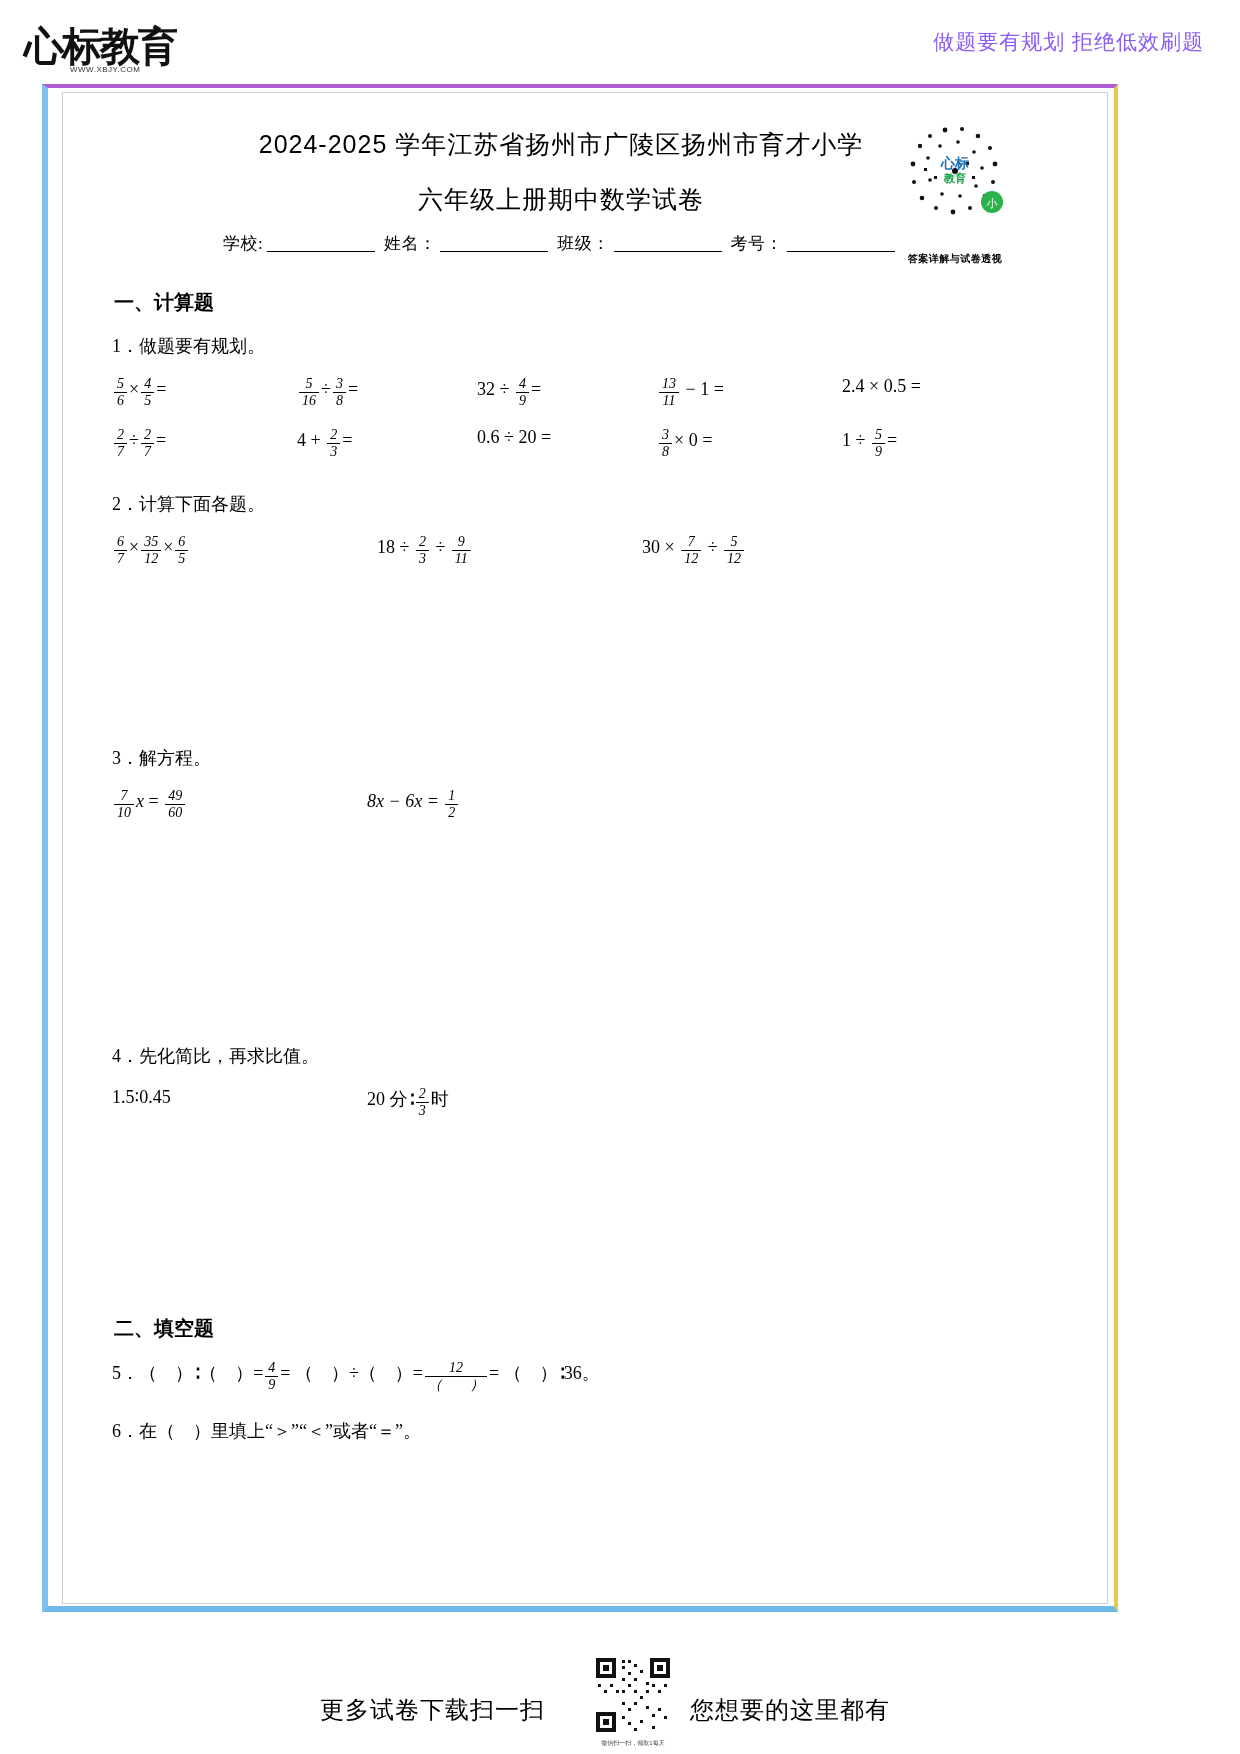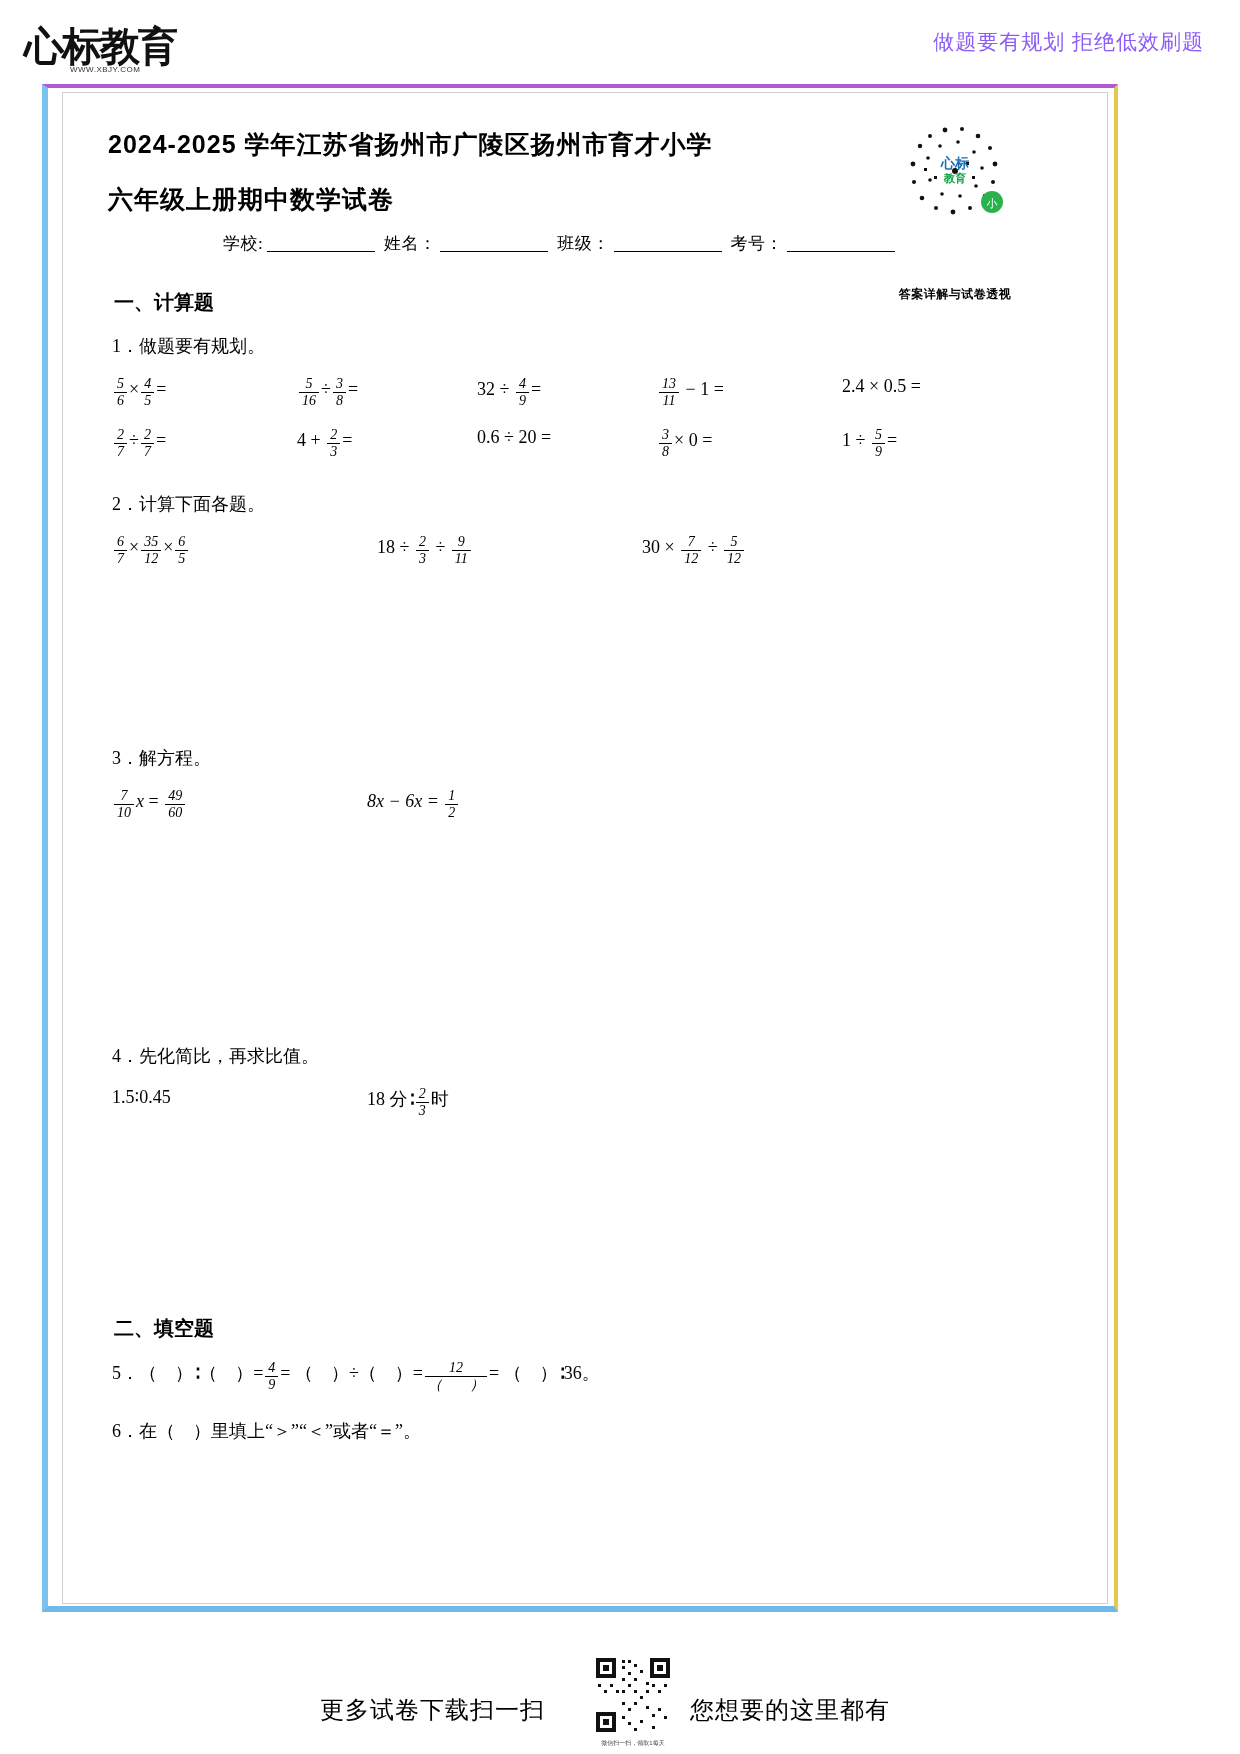--- a/index.html
+++ b/index.html
@@ -54,22 +54,22 @@
     box-sizing:border-box;
   }
 
   
   .paper{
     position:absolute;left:62px;top:92px;width:992px;height:1512px;
     box-sizing:border-box;
     padding:26px 40px 0 46px;
   }
   .title1,.title2{
-    text-align:left;
-    font-weight:bold;
+    text-align:center;
+    font-weight:normal;
     font-size:25px;
     font-family:"Liberation Sans", sans-serif;
     letter-spacing:1px;
     margin:0;
   }
   .title1{padding:10px 0 0 0;}
   .title2{padding:22px 0 0 0;}
   .idline{
     text-align:center;
     font-size:17px;
@@ -83,21 +83,21 @@
 
   
   .qr-block{
     position:absolute;right:34px;top:24px;width:130px;text-align:center;
   }
   .qr-img{
     width:110px;height:110px;margin:0 auto;position:relative;
     display:block;
   }
   .qr-caption{
-    font-size:12px;font-weight:bold;margin-top:60px;
+    font-size:10px;font-weight:bold;margin-top:26px;
     font-family:"Liberation Sans", sans-serif;
     letter-spacing:.5px;
   }
 
   .section-title{
     font-weight:bold;font-size:20px;margin:34px 0 0 6px;
     font-family:"Liberation Sans", sans-serif;
   }
   .q{
     font-size:18px;margin:18px 0 0 4px;
@@ -275,21 +275,21 @@
 
   <div style="height:205px"></div>
 
   <div class="q">
     <span>4．</span><span>先化简比，再求比值。</span>
   </div>
 
   <div class="row">
     <div class="cell" style="width:255px">1.5∶0.45</div>
     <div class="cell">
-      <span>18 分∶</span><span class="frac"><span class="num">2</span><span class="den">3</span></span><span>时</span>
+      <span>20 分∶</span><span class="frac"><span class="num">2</span><span class="den">3</span></span><span>时</span>
     </div>
   </div>
 
   <div style="height:196px"></div>
 
   <div class="section-title" style="margin-top:0">二、填空题</div>
 
   <div class="q">
     <span>5．</span><span>（　）∶（　）=</span><span class="frac"><span class="num">4</span><span class="den">9</span></span><span>= （　）÷（　）=</span><span class="frac"><span class="num">12</span><span class="den">（　　）</span></span><span>= （　）∶36。</span>
   </div>

